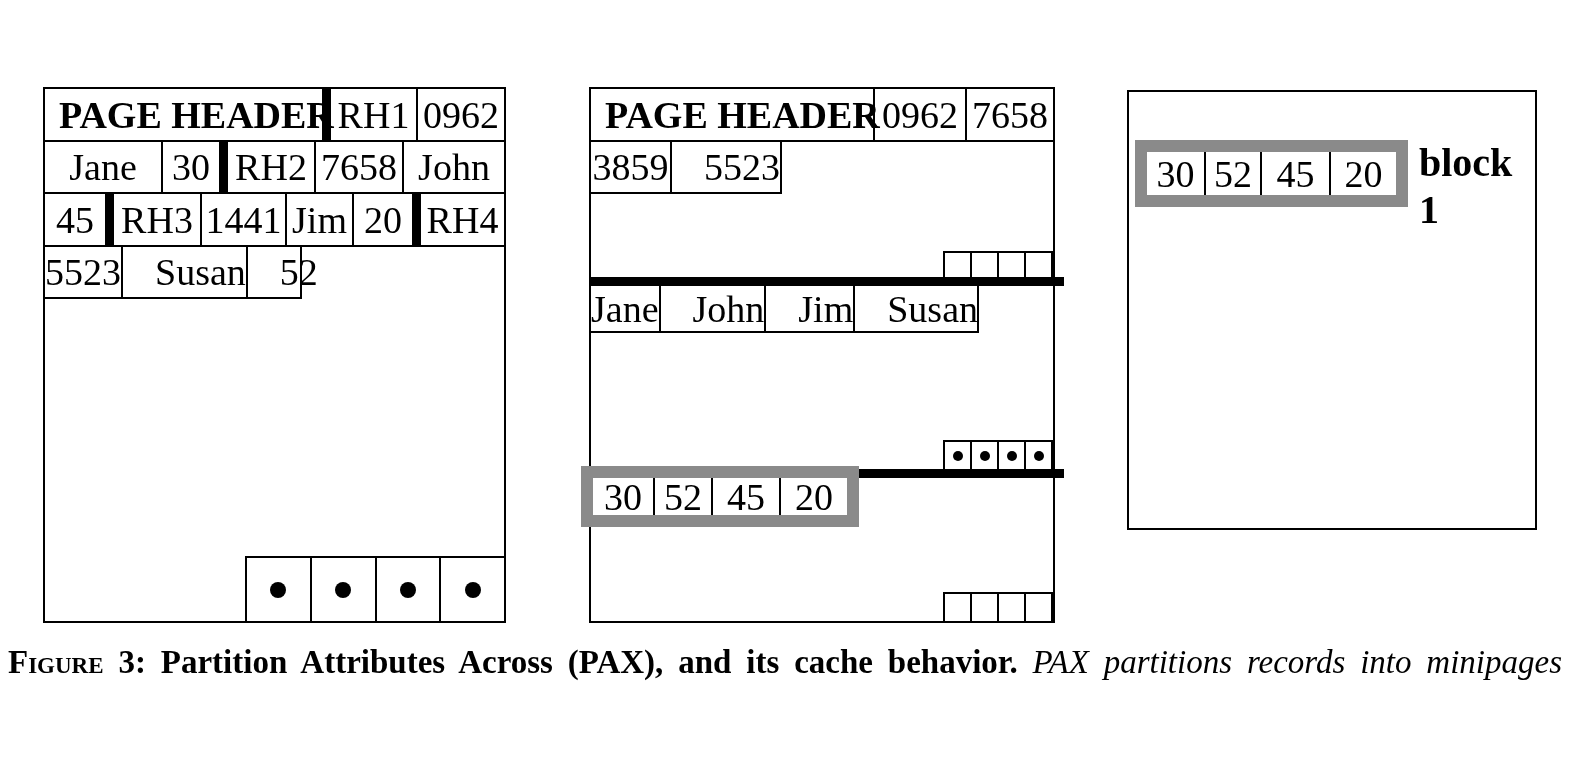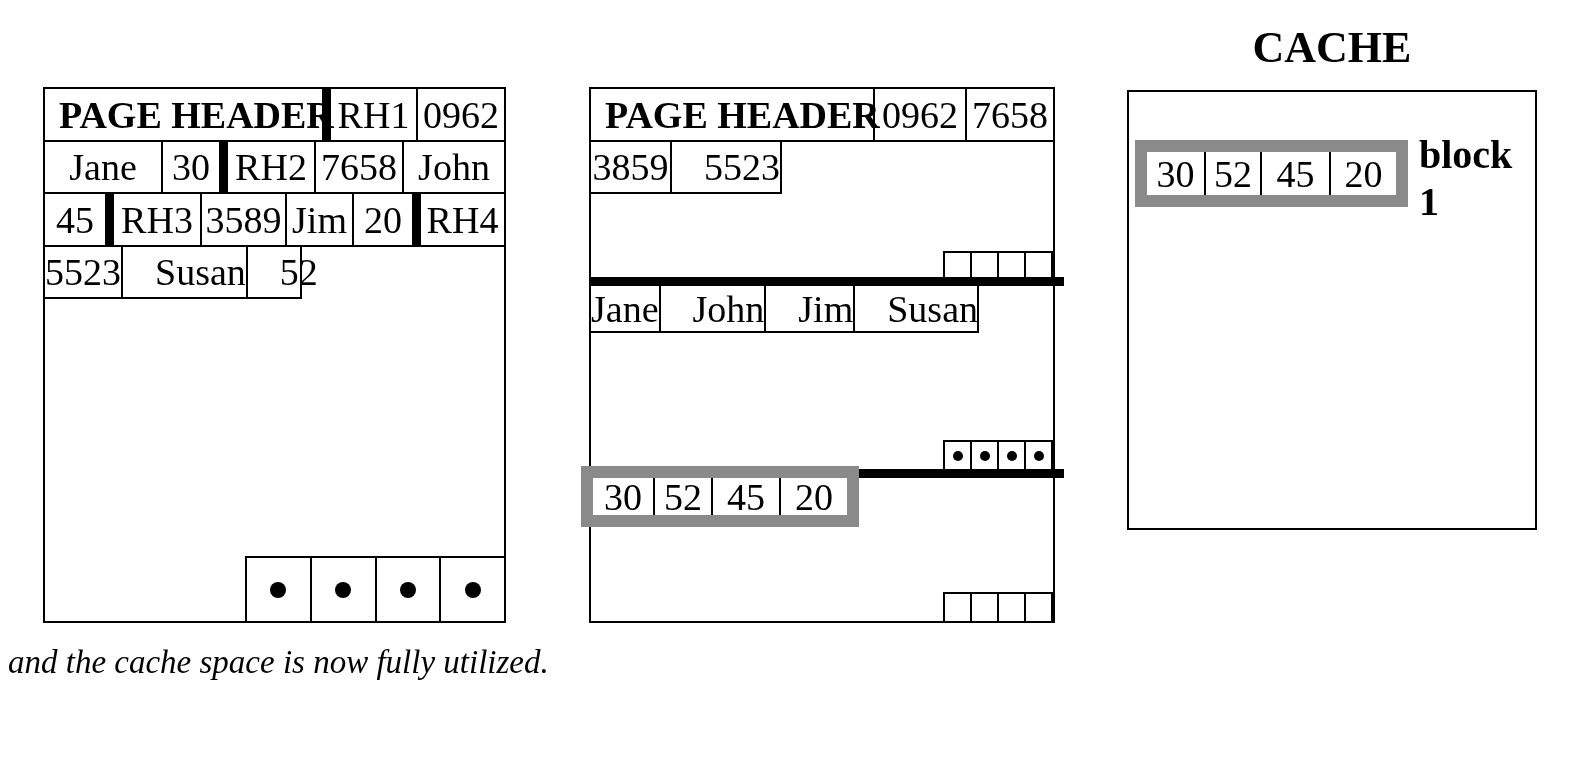--- a/index.html
+++ b/index.html
@@ -151,21 +151,21 @@
       <div class="vbar"></div>
       <div class="cell br" style="width:88px;">RH2</div>
       <div class="cell br" style="width:88px;">7658</div>
       <div class="cell fill">John</div>
     </div>
 
     <div class="row bb" style="top:105px;width:459px;height:53px;">
       <div class="cell" style="width:60px;">45</div>
       <div class="vbar"></div>
       <div class="cell br" style="width:88px;">RH3</div>
-      <div class="cell br" style="width:85px;">3589</div>
+      <div class="cell br" style="width:85px;">1441</div>
       <div class="cell br" style="width:67px;">Jim</div>
       <div class="cell" style="width:58px;">20</div>
       <div class="vbar"></div>
       <div class="cell fill">RH4</div>
     </div>
 
     <div class="row bb brr" style="top:158px;width:257px;height:52px;">
       <div class="cell br" style="width:90px;">5523</div>
       <div class="cell br" style="width:102px;">Susan</div>
       <div class="cell fill">52</div>
@@ -242,33 +242,34 @@
     </div>
 
     <div class="strip" style="bottom:0;right:0;width:110px;height:29px;">
       <div class="scell"></div>
       <div class="scell"></div>
       <div class="scell"></div>
       <div class="scell"></div>
     </div>
   </div>
 
-  <div class="panel-title" style="left:1127px;width:410px;">CACHE</div>
 
   <div class="pbox" style="left:1127px;top:90px;width:410px;height:440px;">
 
     <div class="grayblock" style="left:6px;top:48px;width:273px;height:67px;">
       <div class="gcell br" style="width:59px;">30</div>
       <div class="gcell br" style="width:56px;">52</div>
       <div class="gcell br" style="width:69px;">45</div>
       <div class="gcell fill">20</div>
     </div>
 
-    <div class="blocklabel" style="left:290px;top:52px;width:116px;height:67px;">block 1</div>
+    <div class="blocklabel" style="left:290px;top:60px;width:116px;height:67px;">block 1</div>
   </div>
 
   <div class="caption">
-    <div class="cap-line">
-      <span class="cap-italic">and the cache space is now fully utilized.</span>
+    <div class="cap-line cap-just">
+      <span class="cap-bold cap-sc">Figure 3:</span>
+      <span class="cap-bold">Partition Attributes Across (PAX), and its cache behavior.</span>
+      <span class="cap-italic">PAX partitions records into minipages</span>
     </div>
   </div>
 
 </div>
 
 </body></html>

